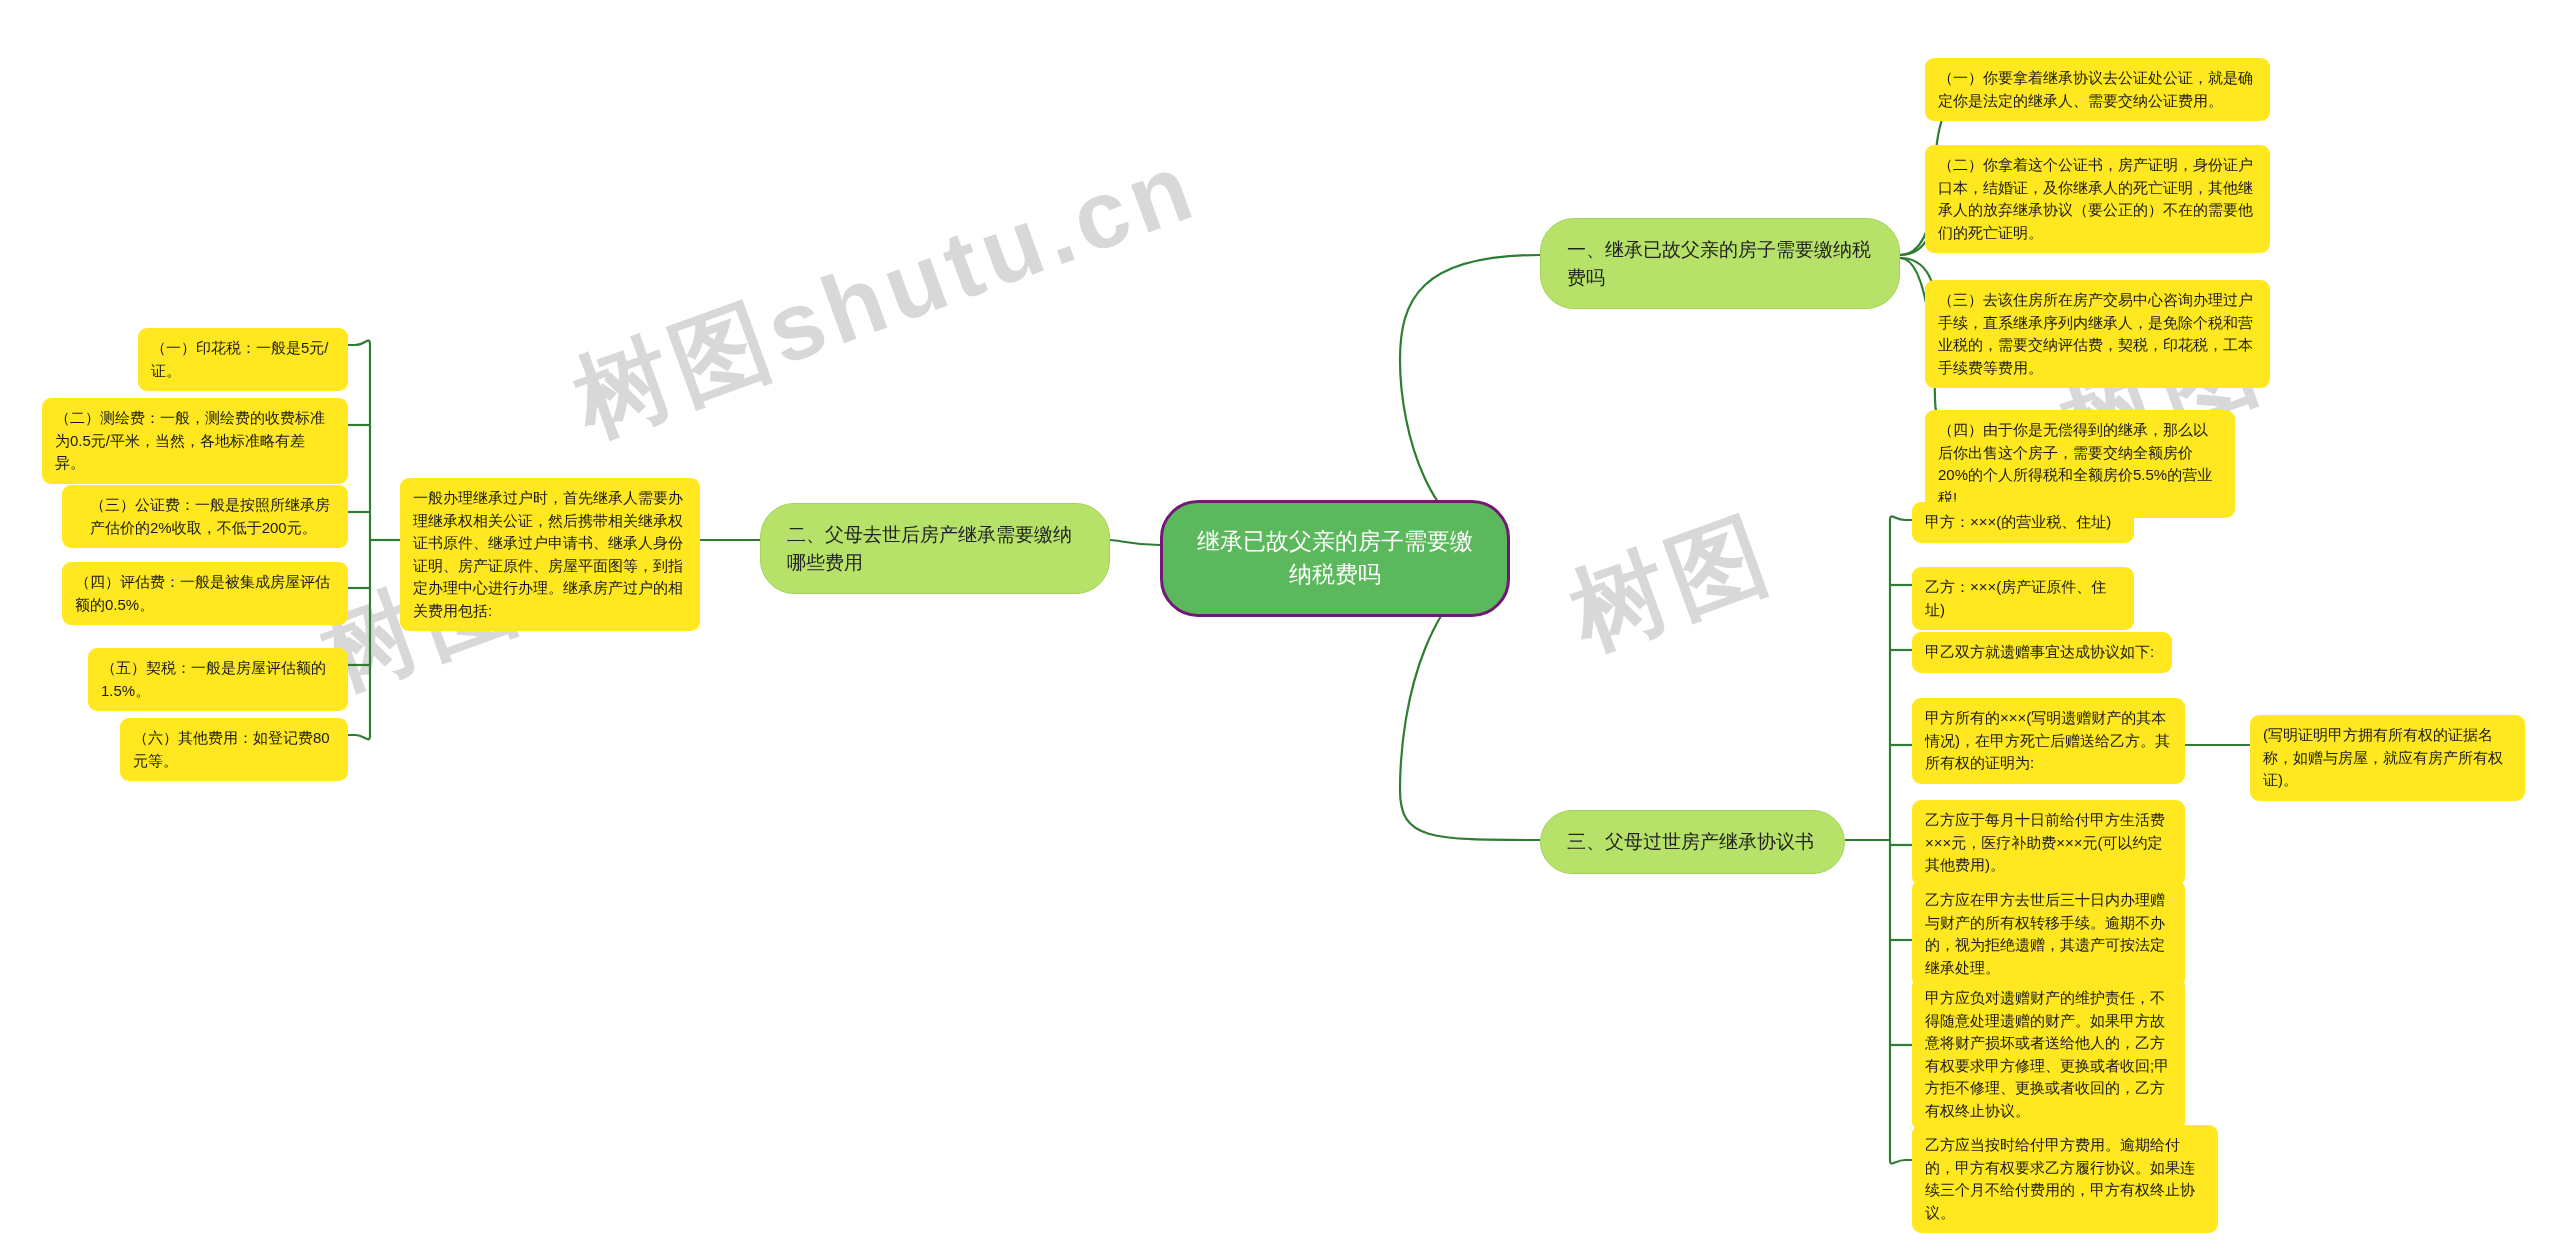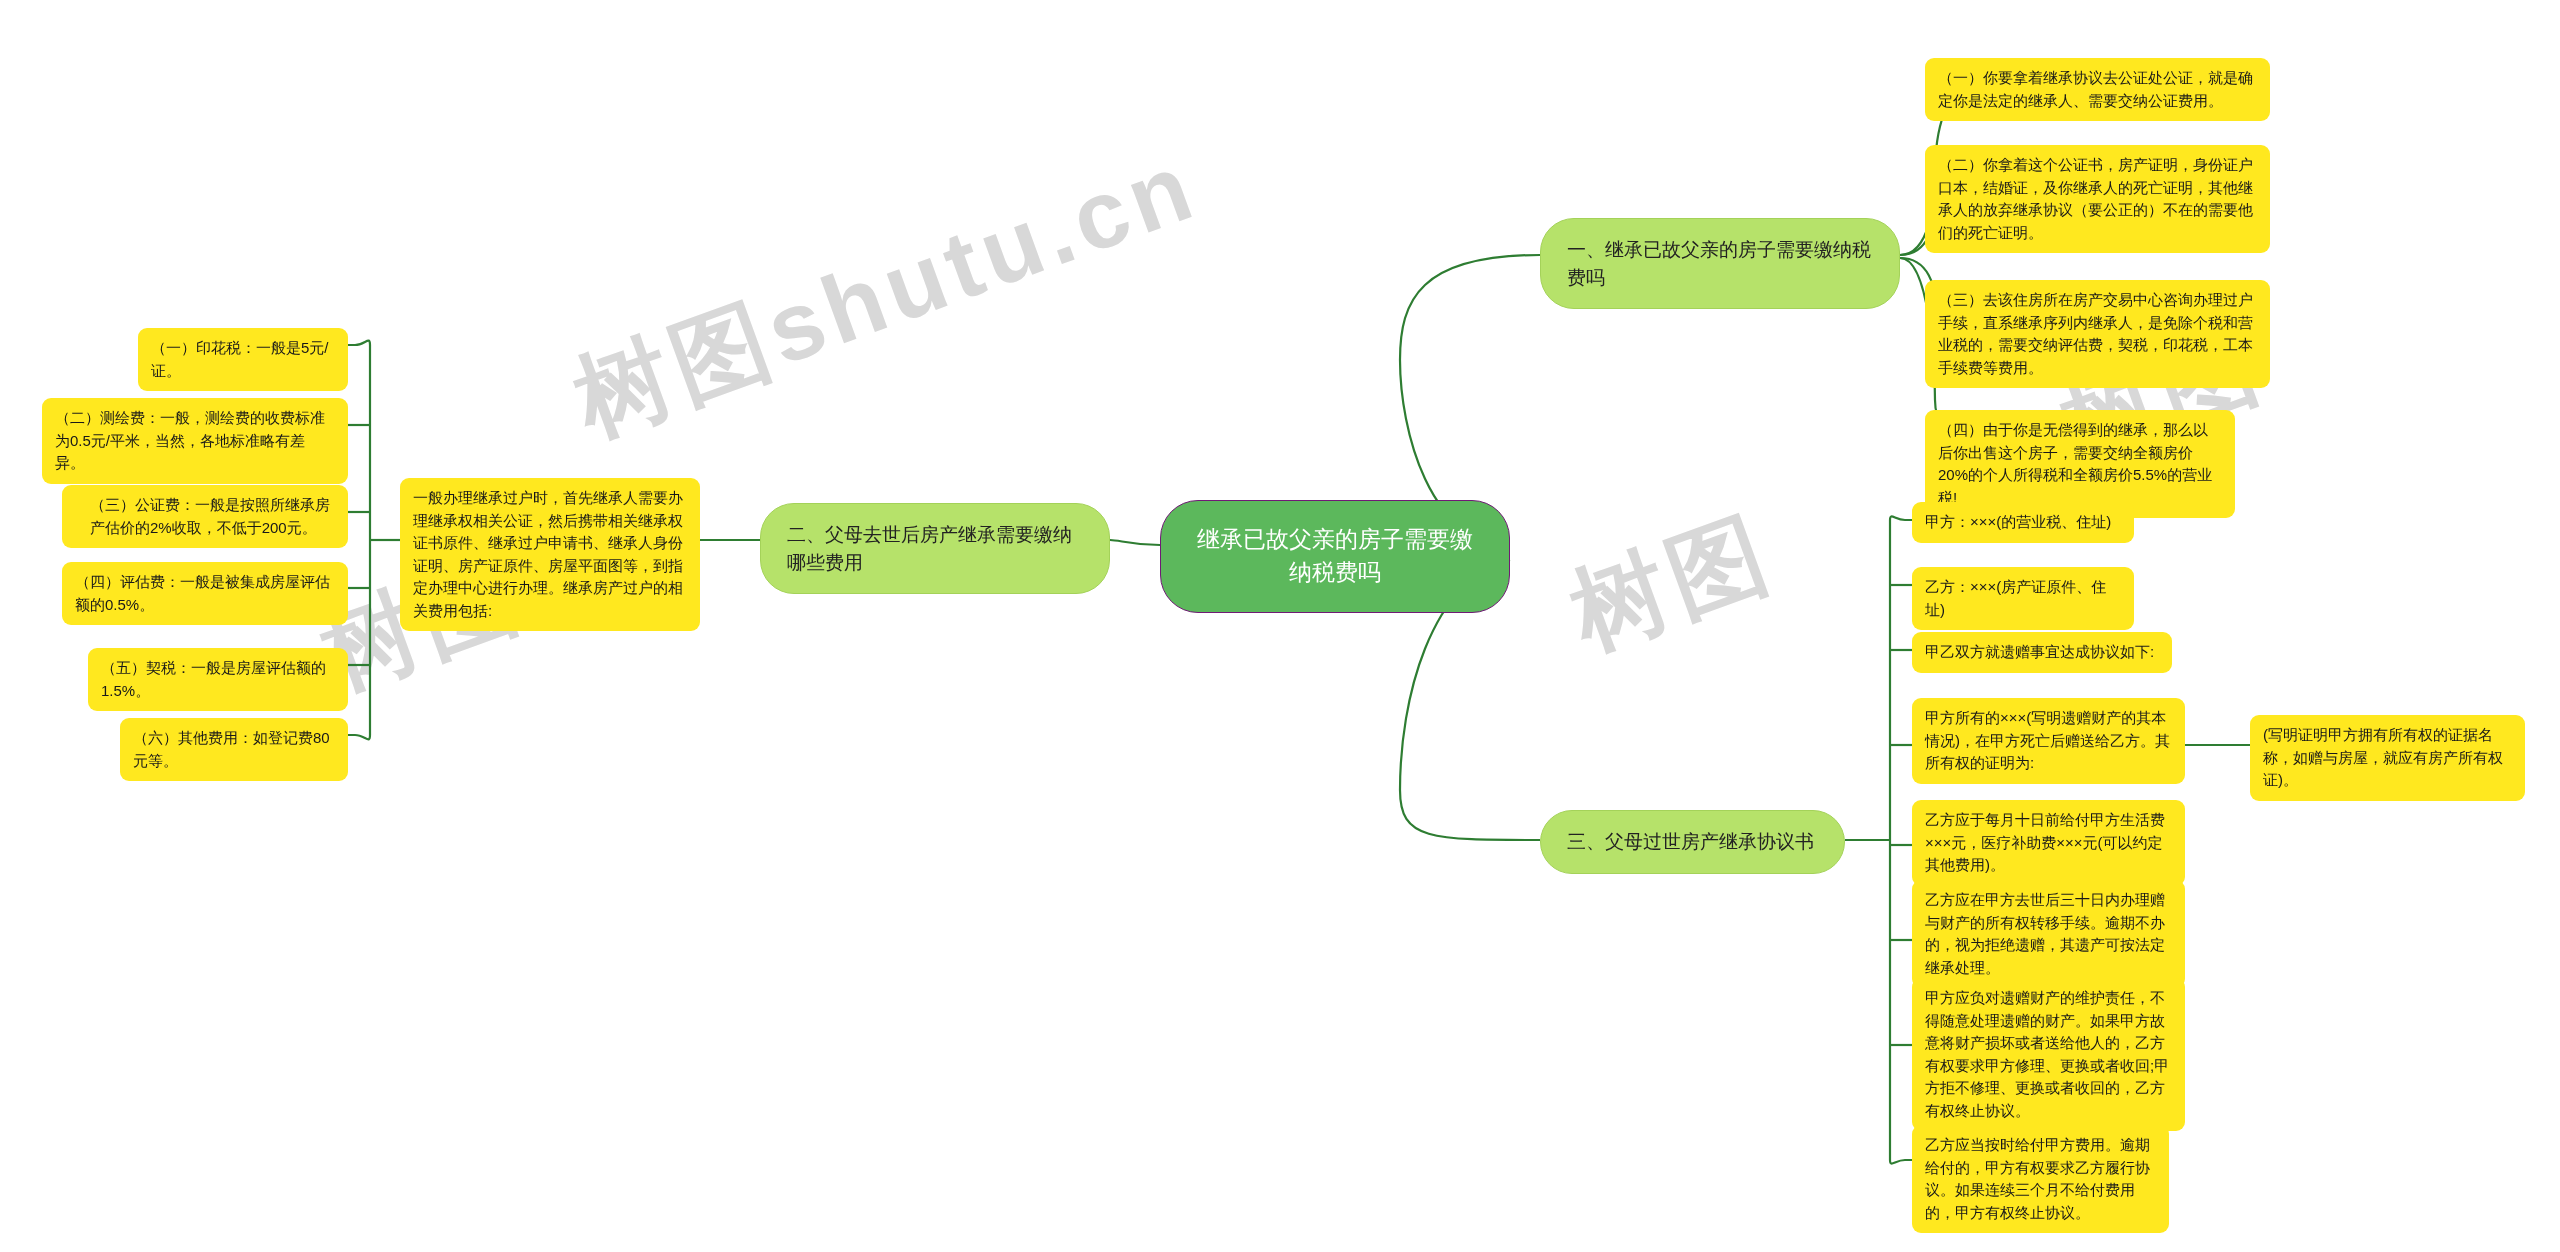--- a/index.html
+++ b/index.html
@@ -36,21 +36,21 @@
   
   .node{
     position:absolute;
     box-sizing:border-box;
     z-index:2;
     color:#1a1a1a;
     line-height:1.45;
   }
   .root{
     background:#5cb85c;
-    border:1px solid #701a75;
+    border:3px solid #701a75;
     border-radius:38px;
     color:#ffffff;
     text-align:center;
     font-size:23px;
     padding:22px 26px;
     left:1160px;top:500px;width:350px;
   }
   .branch{
     background:#b6e26a;
     border:1px solid #a4d259;
@@ -203,17 +203,17 @@
   </div>
 
   <div class="node leaf" style="left:1912px;top:880px;width:273px;">
     <span>乙方应在甲方去世后三十日内办理赠与财产的所有权转移手续。逾期不办的，视为拒绝遗赠，其遗产可按法定继承处理。</span>
   </div>
 
   <div class="node leaf" style="left:1912px;top:978px;width:273px;">
     <span>甲方应负对遗赠财产的维护责任，不得随意处理遗赠的财产。如果甲方故意将财产损坏或者送给他人的，乙方有权要求甲方修理、更换或者收回;甲方拒不修理、更换或者收回的，乙方有权终止协议。</span>
   </div>
 
-  <div class="node leaf" style="left:1912px;top:1125px;width:257px;padding-left:13px;">
+  <div class="node leaf" style="left:1912px;top:1125px;width:306px;padding-left:13px;">
     <span>乙方应当按时给付甲方费用。逾期给付的，甲方有权要求乙方履行协议。如果连续三个月不给付费用的，甲方有权终止协议。</span>
   </div>
 
 </div>
 
 </body></html>

